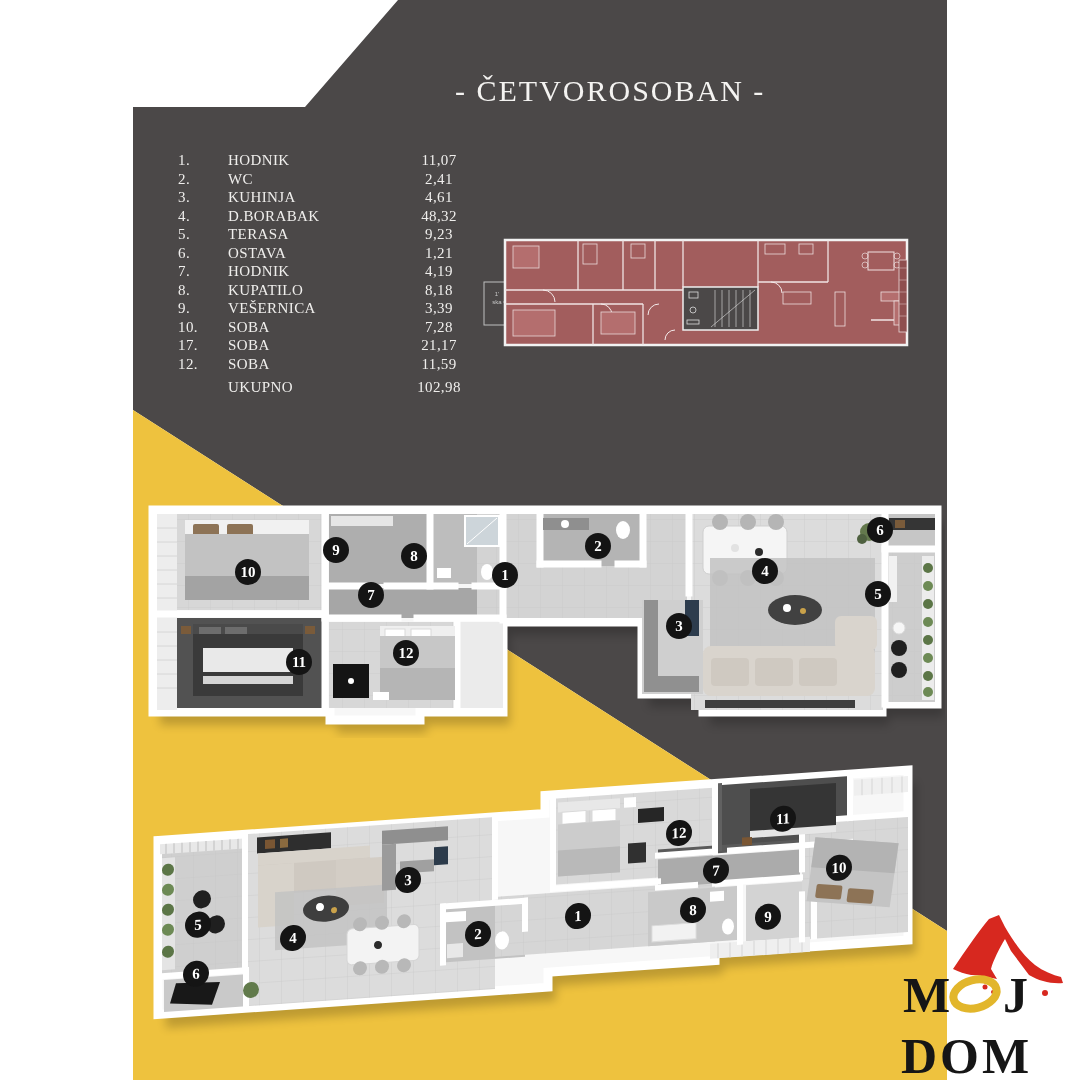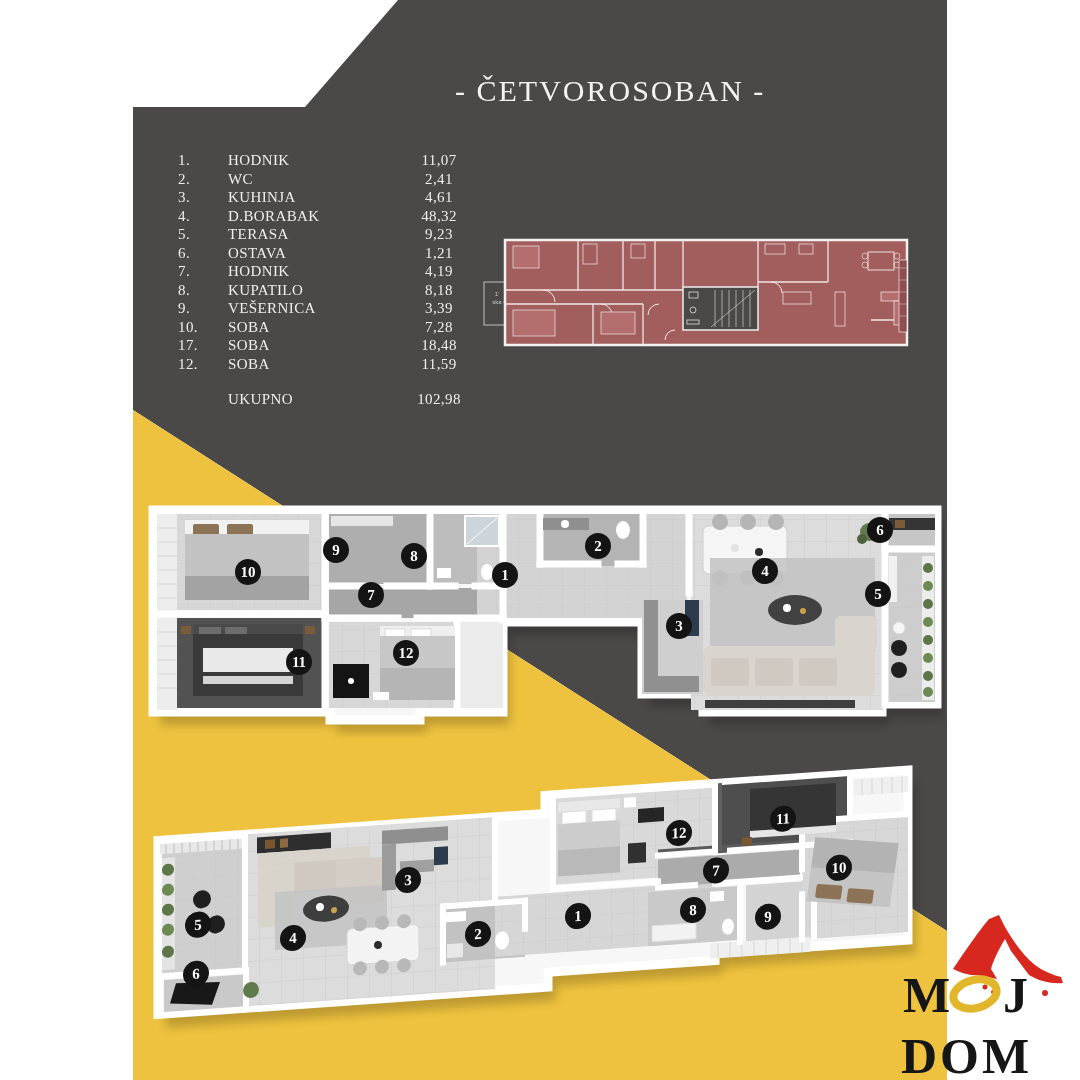--- a/index.html
+++ b/index.html
@@ -5,21 +5,21 @@
   html,body{margin:0;padding:0;background:#ffffff;}
   .canvas{position:relative;width:1080px;height:1080px;background:#ffffff;overflow:hidden;
           font-family:"Liberation Serif","DejaVu Serif",serif;}
   .bg{position:absolute;left:0;top:0;}
   .page-title{position:absolute;left:455px;top:74px;width:460px;text-align:left;
               font-size:30px;letter-spacing:2px;color:#f4f3f1;white-space:nowrap;}
   .area-table{position:absolute;left:178px;top:151px;color:#efeeec;font-size:15px;
               letter-spacing:.4px;}
   .trow{display:grid;grid-template-columns:50px 166px 90px;line-height:18.5px;}
   .trow .tval{text-align:center;}
-  .trow.total{margin-top:17px;}
+  .trow.total{margin-top:5px;}
   .plan2d{position:absolute;left:483px;top:232px;}
   .plan3dU{position:absolute;left:145px;top:498px;}
   .plan3dL{position:absolute;left:150px;top:753px;}
   .logo{position:absolute;left:895px;top:903px;}
   svg text.badge-num{fill:#ffffff;font-size:15px;font-weight:bold;
        font-family:"Liberation Serif","DejaVu Serif",serif;text-anchor:middle;}
   svg text.note{fill:#c7c7c7;font-size:6px;font-family:"Liberation Sans",sans-serif;text-anchor:middle;}
   svg text.logo-word{fill:#161616;font-weight:bold;font-size:50px;
        font-family:"Liberation Serif","DejaVu Serif",serif;}
 </style>
@@ -82,21 +82,21 @@
         <span class="tval">3,39</span>
       </div>
     <div class="trow">
         <span>10.</span>
         <span>SOBA</span>
         <span class="tval">7,28</span>
       </div>
     <div class="trow">
         <span>17.</span>
         <span>SOBA</span>
-        <span class="tval">18,48</span>
+        <span class="tval">21,17</span>
       </div>
     <div class="trow">
         <span>12.</span>
         <span>SOBA</span>
         <span class="tval">11,59</span>
       </div>
     <div class="trow total">
         <span></span>
         <span>UKUPNO</span>
         <span class="tval">102,98</span>

